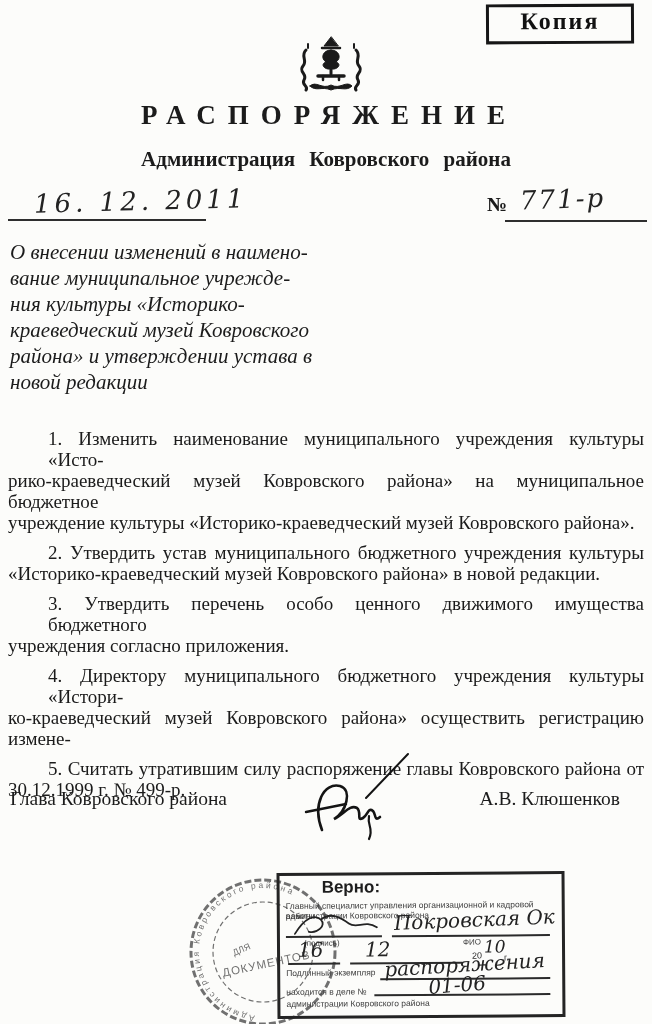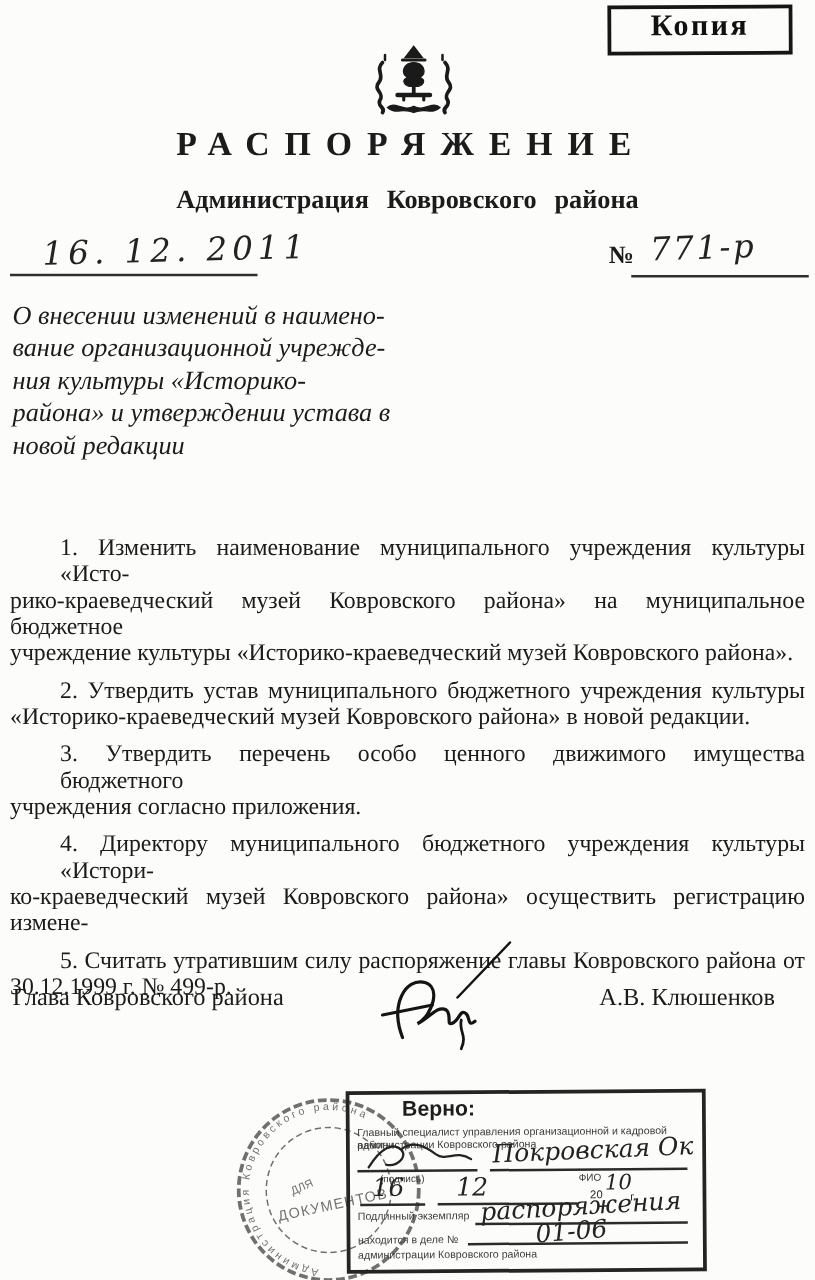--- a/index.html
+++ b/index.html
@@ -98,22 +98,23 @@
   <div class="org-name">Администрация Ковровского района</div>
 
   <div class="date-hand hw">16. 12. 2011</div>
   <div class="date-underline"></div>
   <div class="num-label">№</div>
   <div class="num-hand hw">771-р</div>
   <div class="num-underline"></div>
 
   <div class="subject">
     <div>О внесении изменений в наимено-</div>
-    <div>вание организационной учрежде-</div>
+    <div>вание муниципальное учрежде-</div>
     <div>ния культуры  «Историко-</div>
+    <div>краеведческий музей Ковровского</div>
     <div>района» и утверждении устава в</div>
     <div>новой редакции</div>
   </div>
 
   <div class="body-text">
     <div class="para">
       <div class="bline jline indent">1. Изменить наименование муниципального учреждения культуры  «Исто-</div>
       <div class="bline jline">рико-краеведческий музей Ковровского района» на муниципальное бюджетное</div>
       <div class="bline lline">учреждение культуры  «Историко-краеведческий музей Ковровского района».</div>
     </div>

